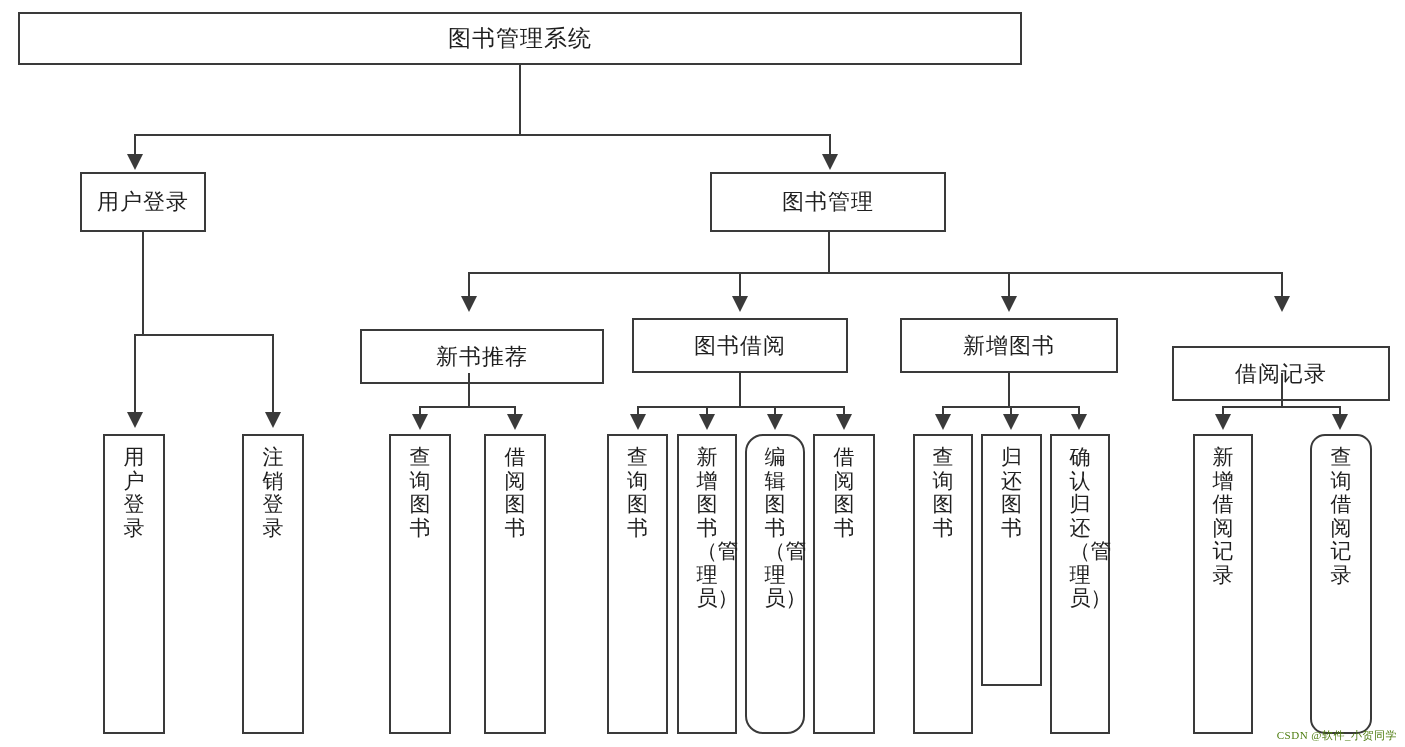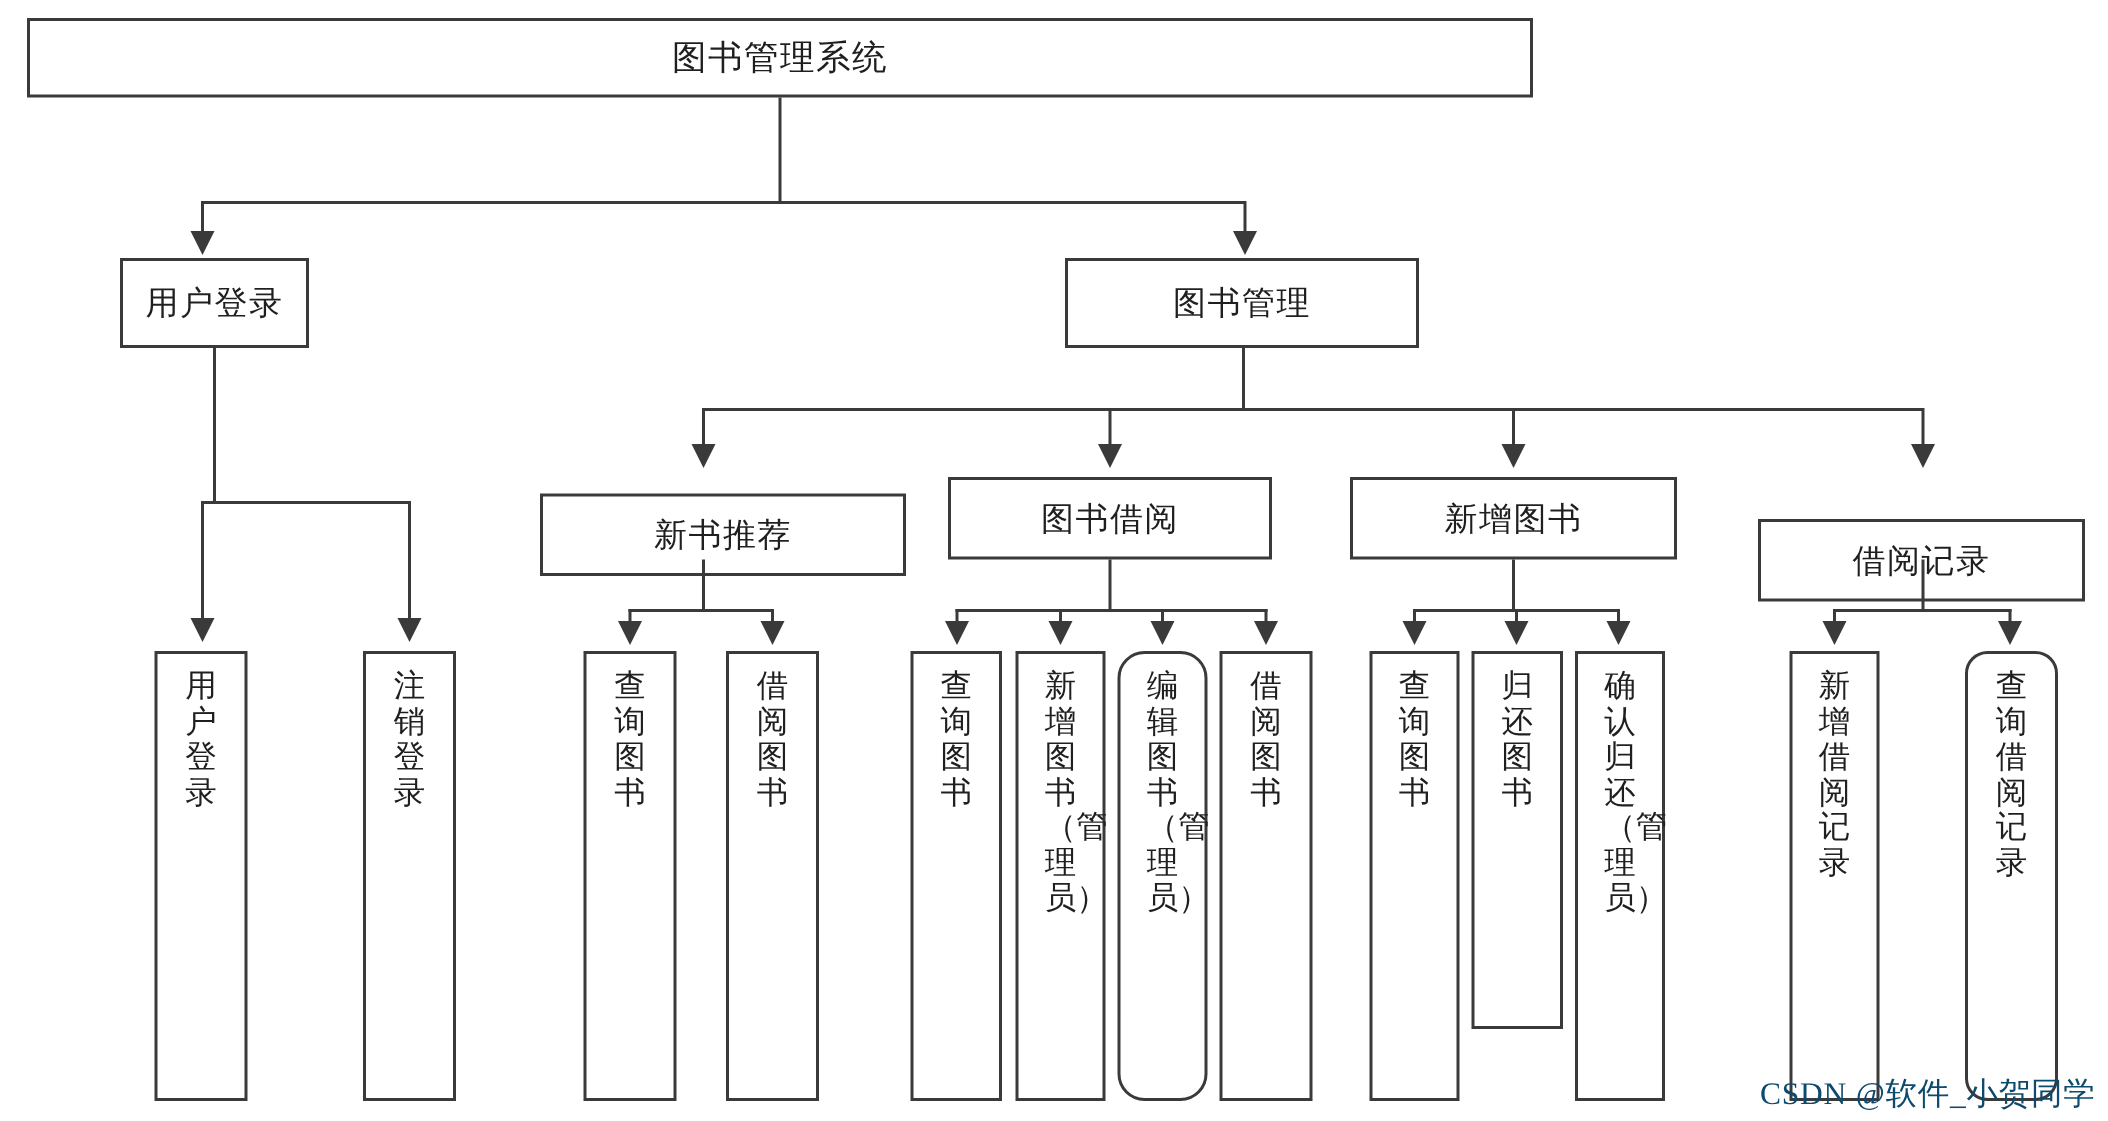--- a/index.html
+++ b/index.html
@@ -59,22 +59,22 @@
     width:0;height:0;
     border-left:8px solid transparent;
     border-right:8px solid transparent;
     border-top:16px solid #3a3a3a;
   }
   
   #watermark{
     position:absolute;
     right:8px;
     bottom:4px;
-    font-size:21px;
-    color:#0c4a6e;
+    font-size:11px;
+    color:#4d7c0f;
     white-space:nowrap;
     letter-spacing:0.5px;
   }
 </style>
 </head>
 <body>
 
 <div id="stage">
 
   <div class="node horiz title" style="left:18px;top:12px;width:1004px;height:53px;">

